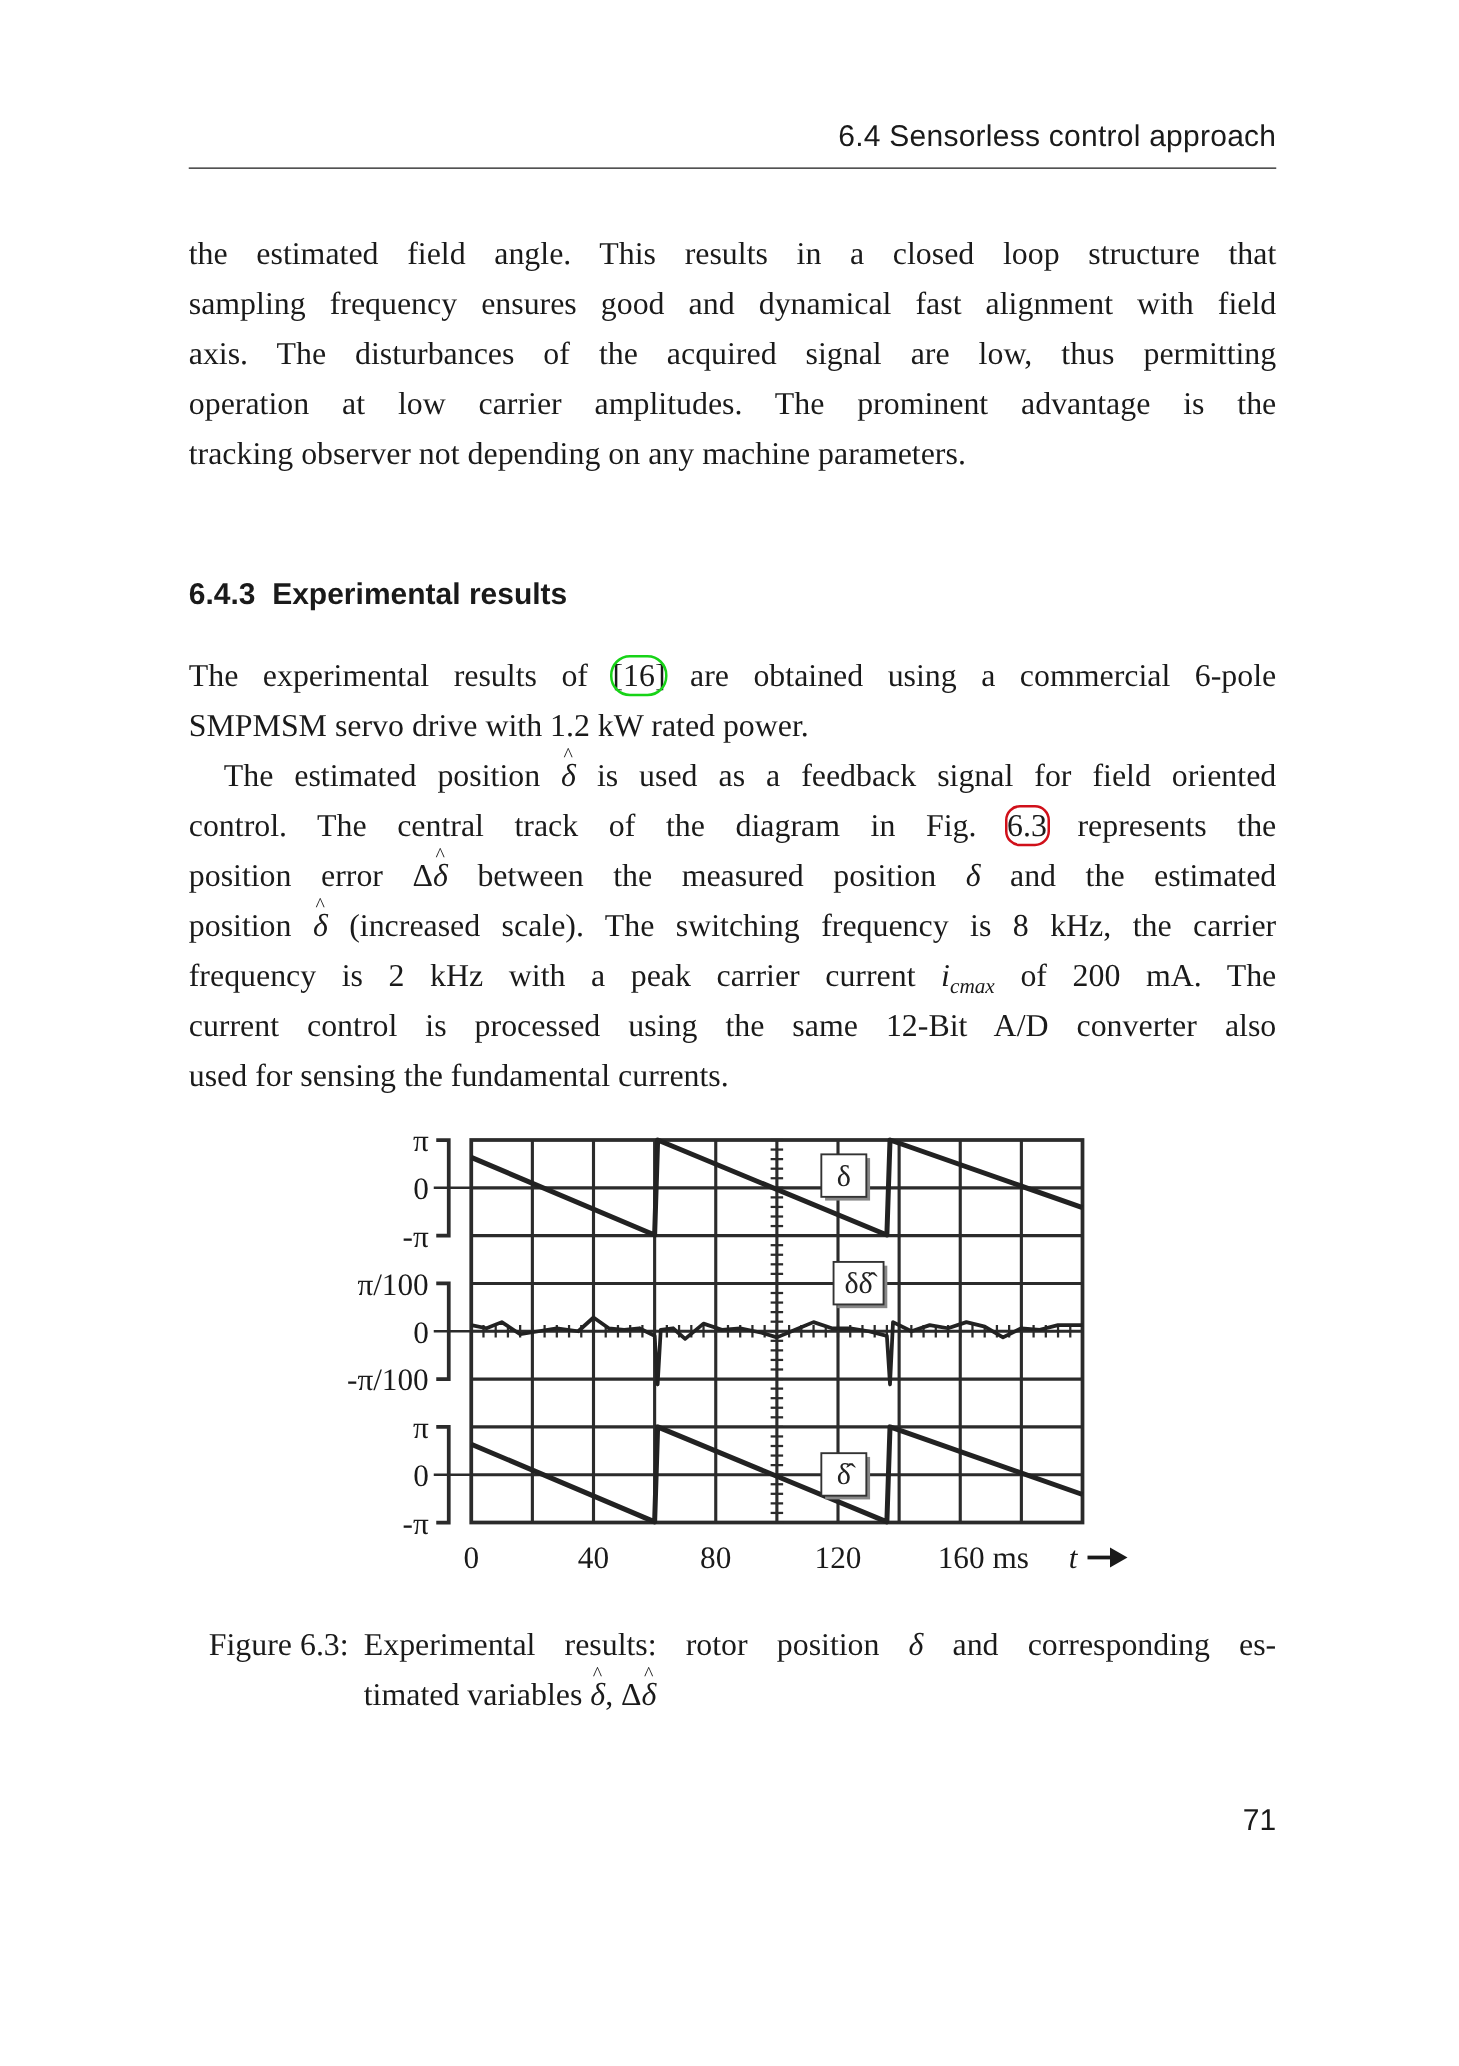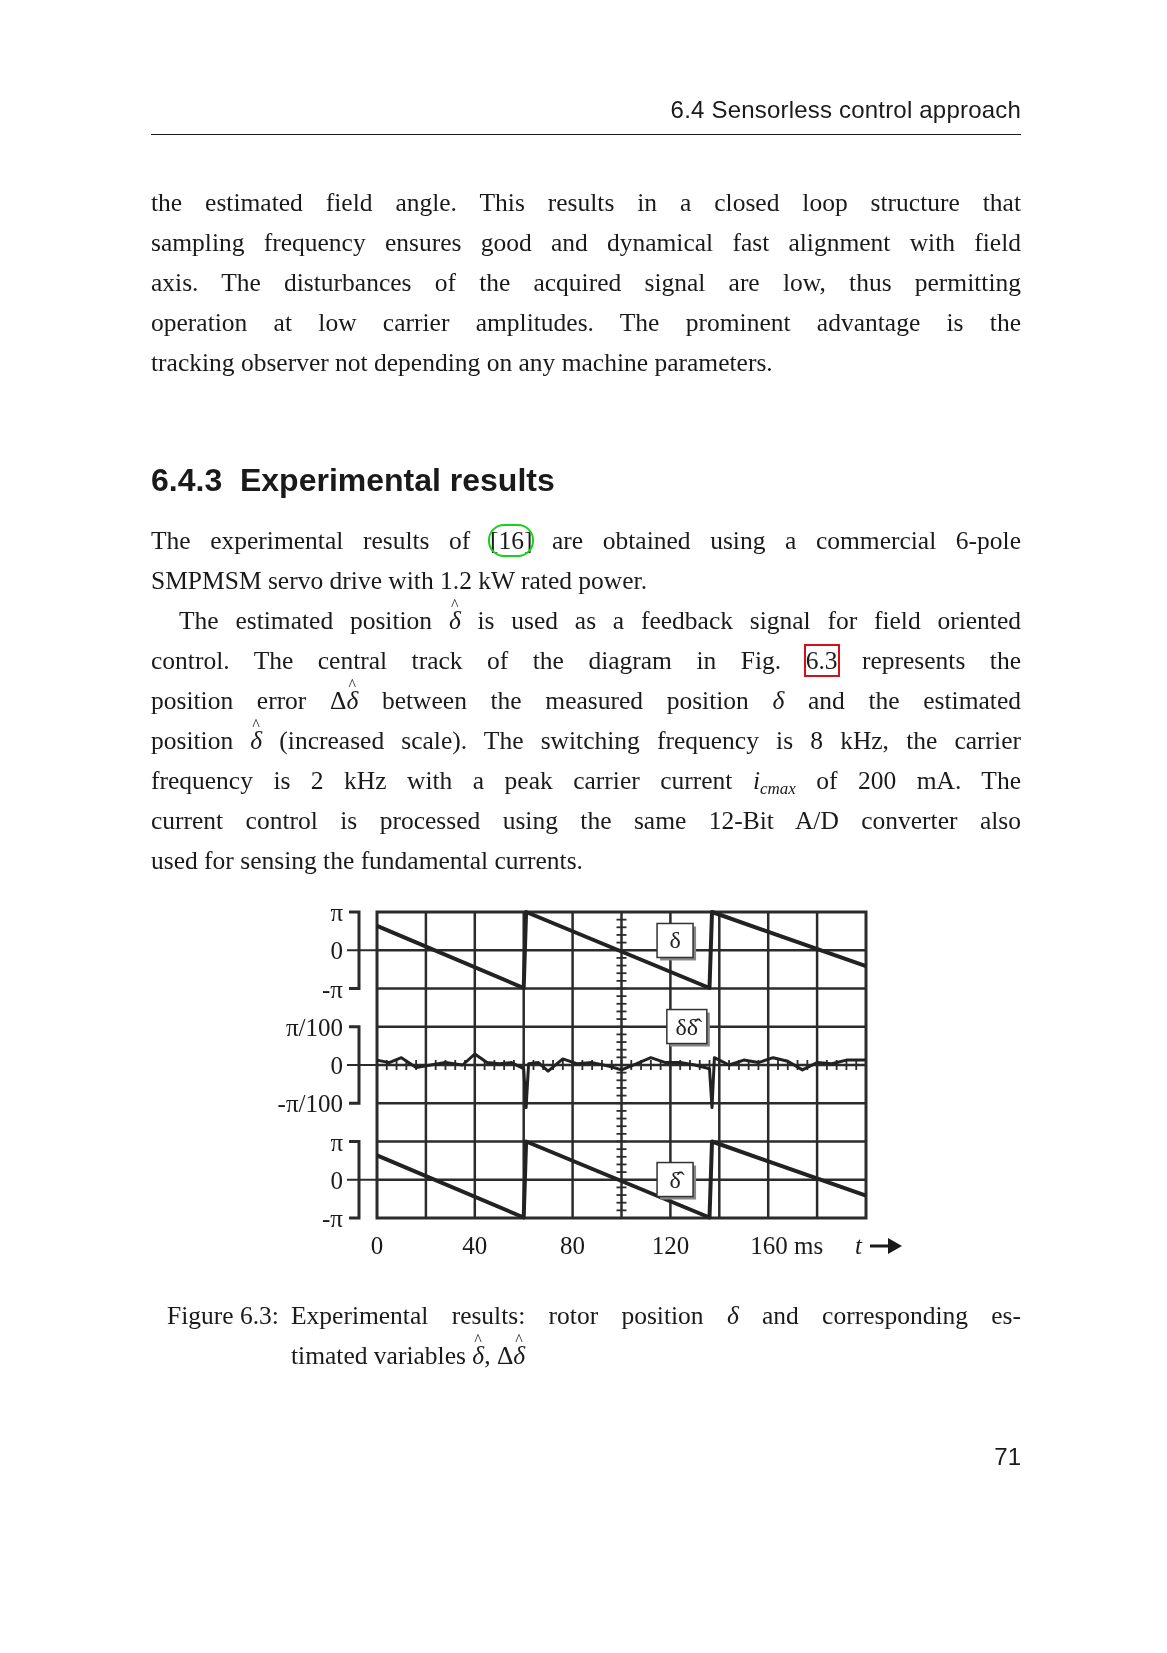--- a/index.html
+++ b/index.html
@@ -4,25 +4,25 @@
 <style>
   html, body { margin:0; padding:0; background:#ffffff; }
   body { width:1167px; height:1653px; position:relative; overflow:hidden; color:#1a1a1a; }
   #running-head { position:absolute; left:151px; width:870px; top:96px; text-align:right; font-size:24px; font-family:"Liberation Sans", sans-serif; letter-spacing:0.2px; }
   #head-rule { position:absolute; left:151px; width:870px; top:134px; height:0; border-top:1.5px solid #1a1a1a; }
   .para { position:absolute; left:151px; width:870px; font-family:"Liberation Serif", serif; font-size:25.5px; line-height:40px; text-align:justify; }
   .para .line { display:block; height:40px; text-align:justify; text-align-last:justify; white-space:nowrap; overflow:visible; }
   .para .line.last { text-align-last:left; }
   .indent { padding-left:28px; }
   #p1 { top:183px; }
-  #section-heading { position:absolute; left:151px; top:462px; font-family:"Liberation Sans", sans-serif; font-weight:bold; font-size:32px;text-align:right; }
+  #section-heading { position:absolute; left:151px; top:462px; font-family:"Liberation Sans", sans-serif; font-weight:bold; font-size:24px;text-align:right; }
   #p2 { top:521px; }
   #p3 { top:601px; }
   .cite-green { outline:2px solid #17d317; outline-offset:0px;border-radius:14px; }
-  .ref-red { outline:2px solid #d0101a; outline-offset:0px; }
+  .ref-red { outline:2px solid #d0101a; outline-offset:0px;border-radius:10px; }
   .italic { font-style:italic; }
   .sub { font-size:17px; vertical-align:-5px; font-style:italic; }
   .hat { position:relative; display:inline-block; font-style:italic; }
   .hat::before { content:"^"; position:absolute; left:2px; top:-16px; font-size:16px; font-style:normal; }
   #figure { position:absolute; left:0; top:0; width:1167px; height:1653px; pointer-events:none; }
   #figure svg { position:absolute; left:0; top:0; }
   #caption { position:absolute; left:151px; width:870px; top:1296px; font-family:"Liberation Serif", serif; font-size:25.5px; line-height:40px; }
   #caption .cap-label { position:absolute; left:16px; top:0; }
   #caption .cap-text { position:absolute; left:140px; width:730px; }
   #page-number { position:absolute; left:951px; width:70px; text-align:right; top:1443px; font-family:"Liberation Sans", sans-serif; font-size:24px; }

